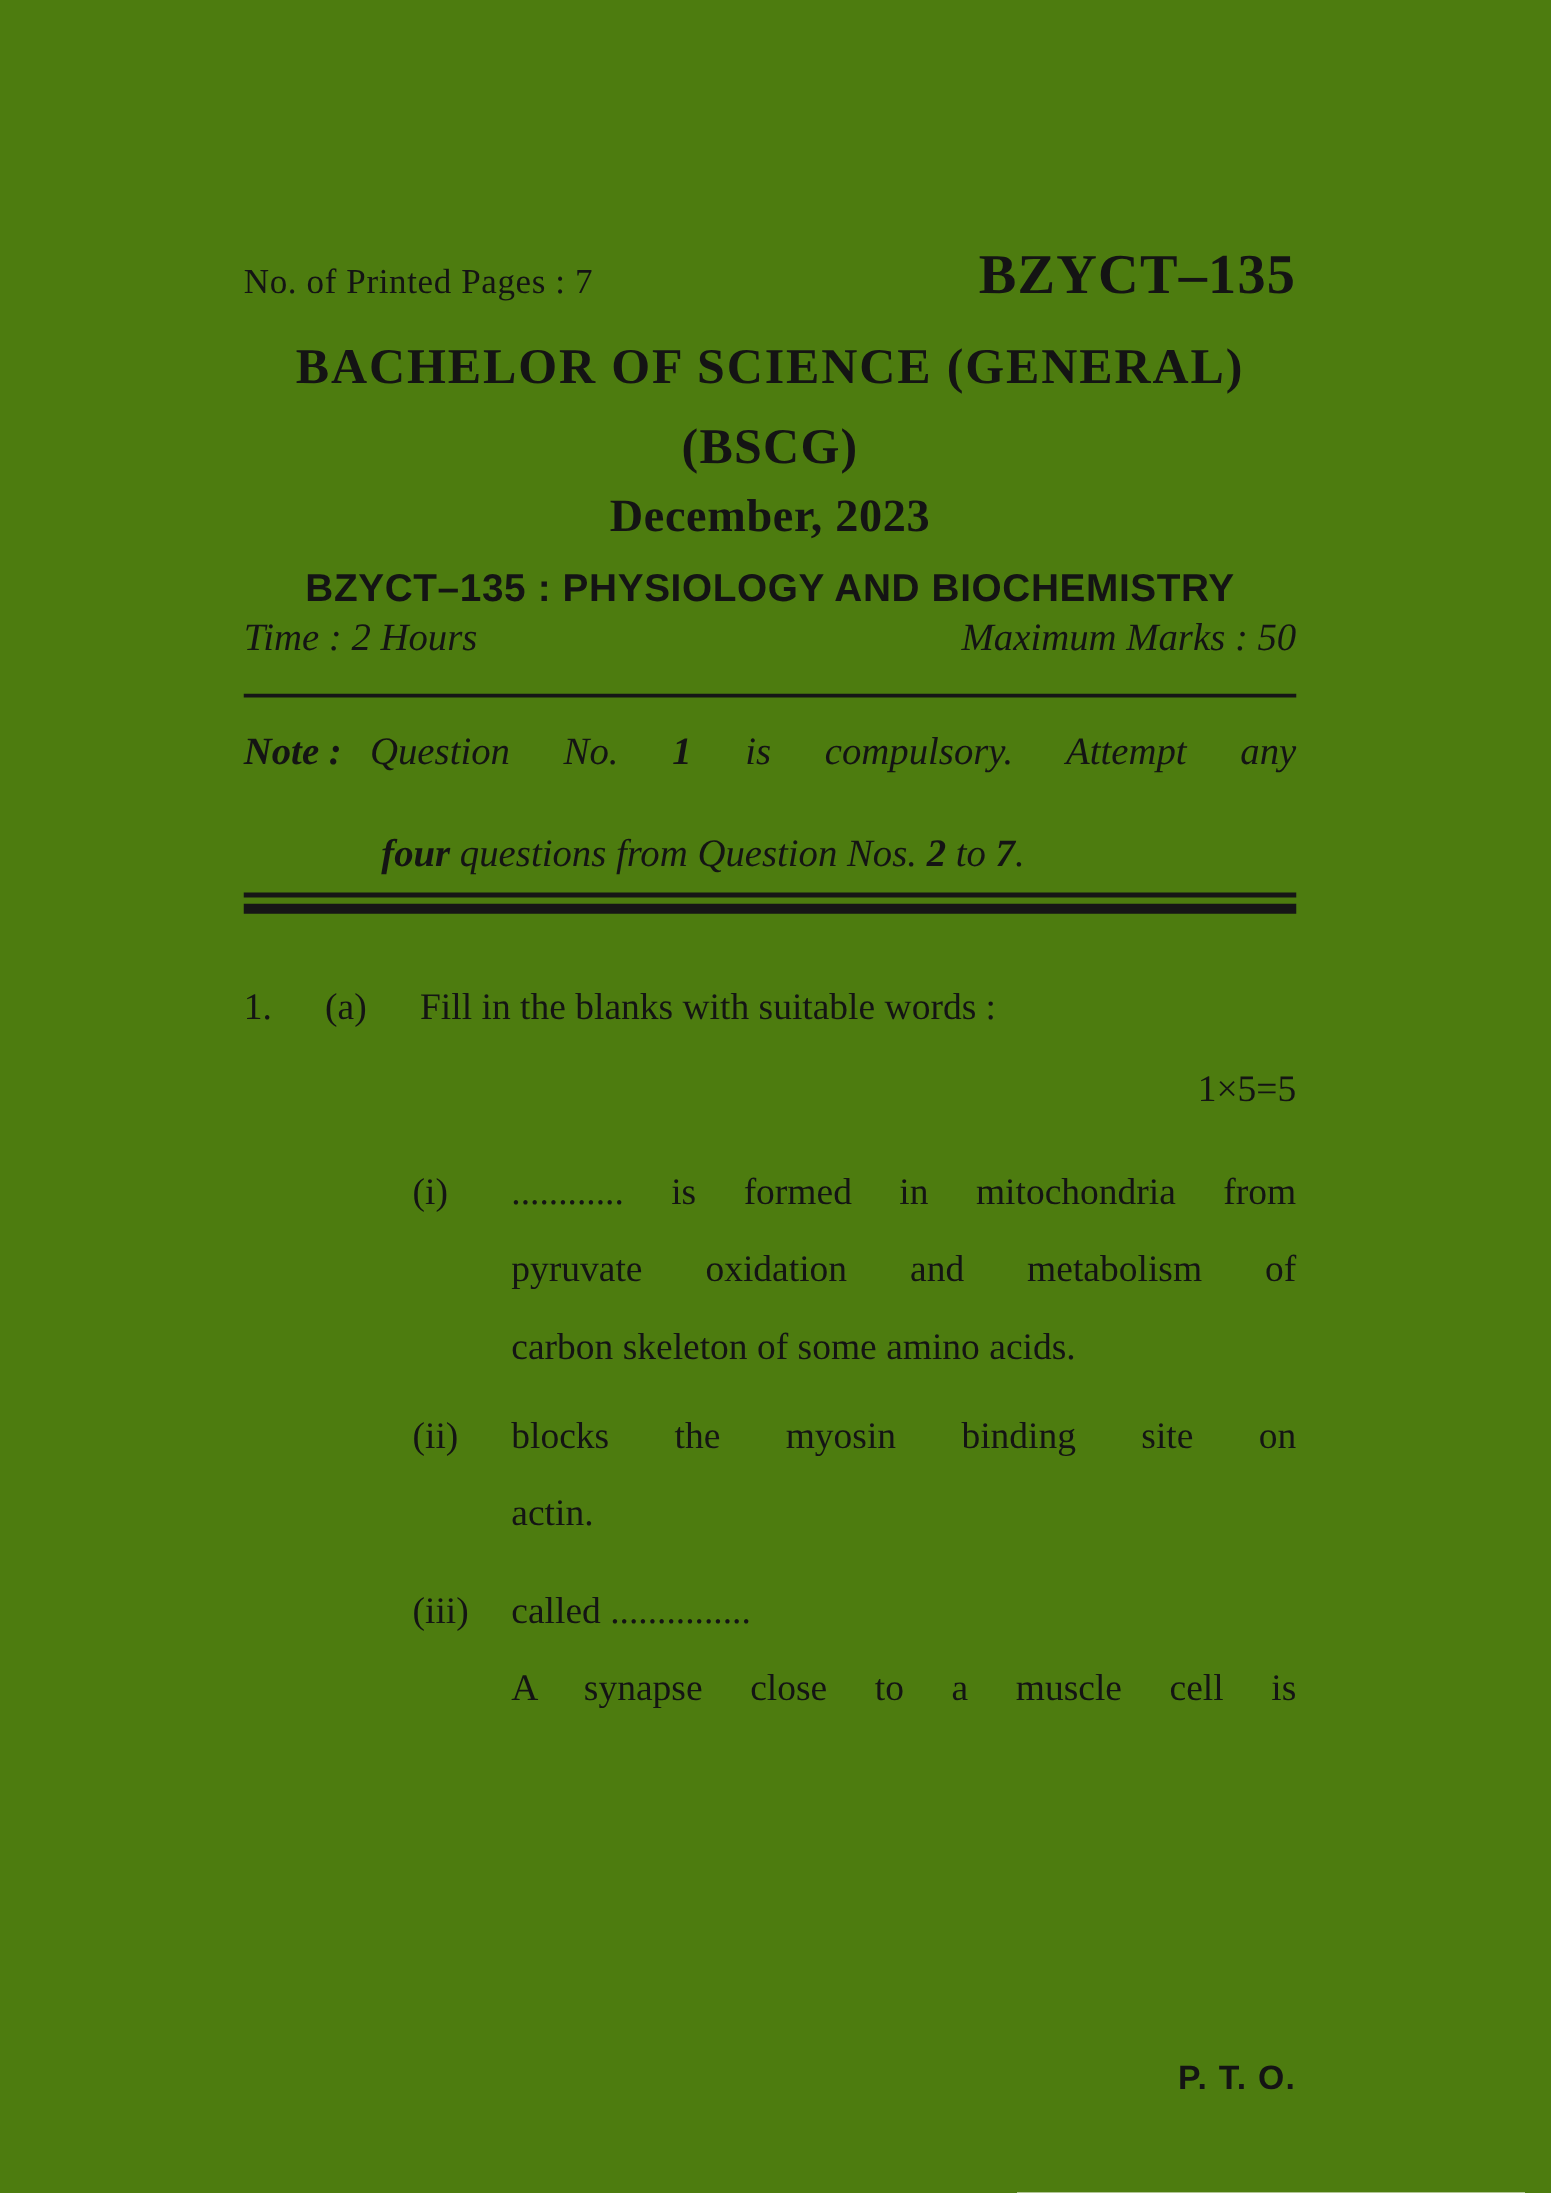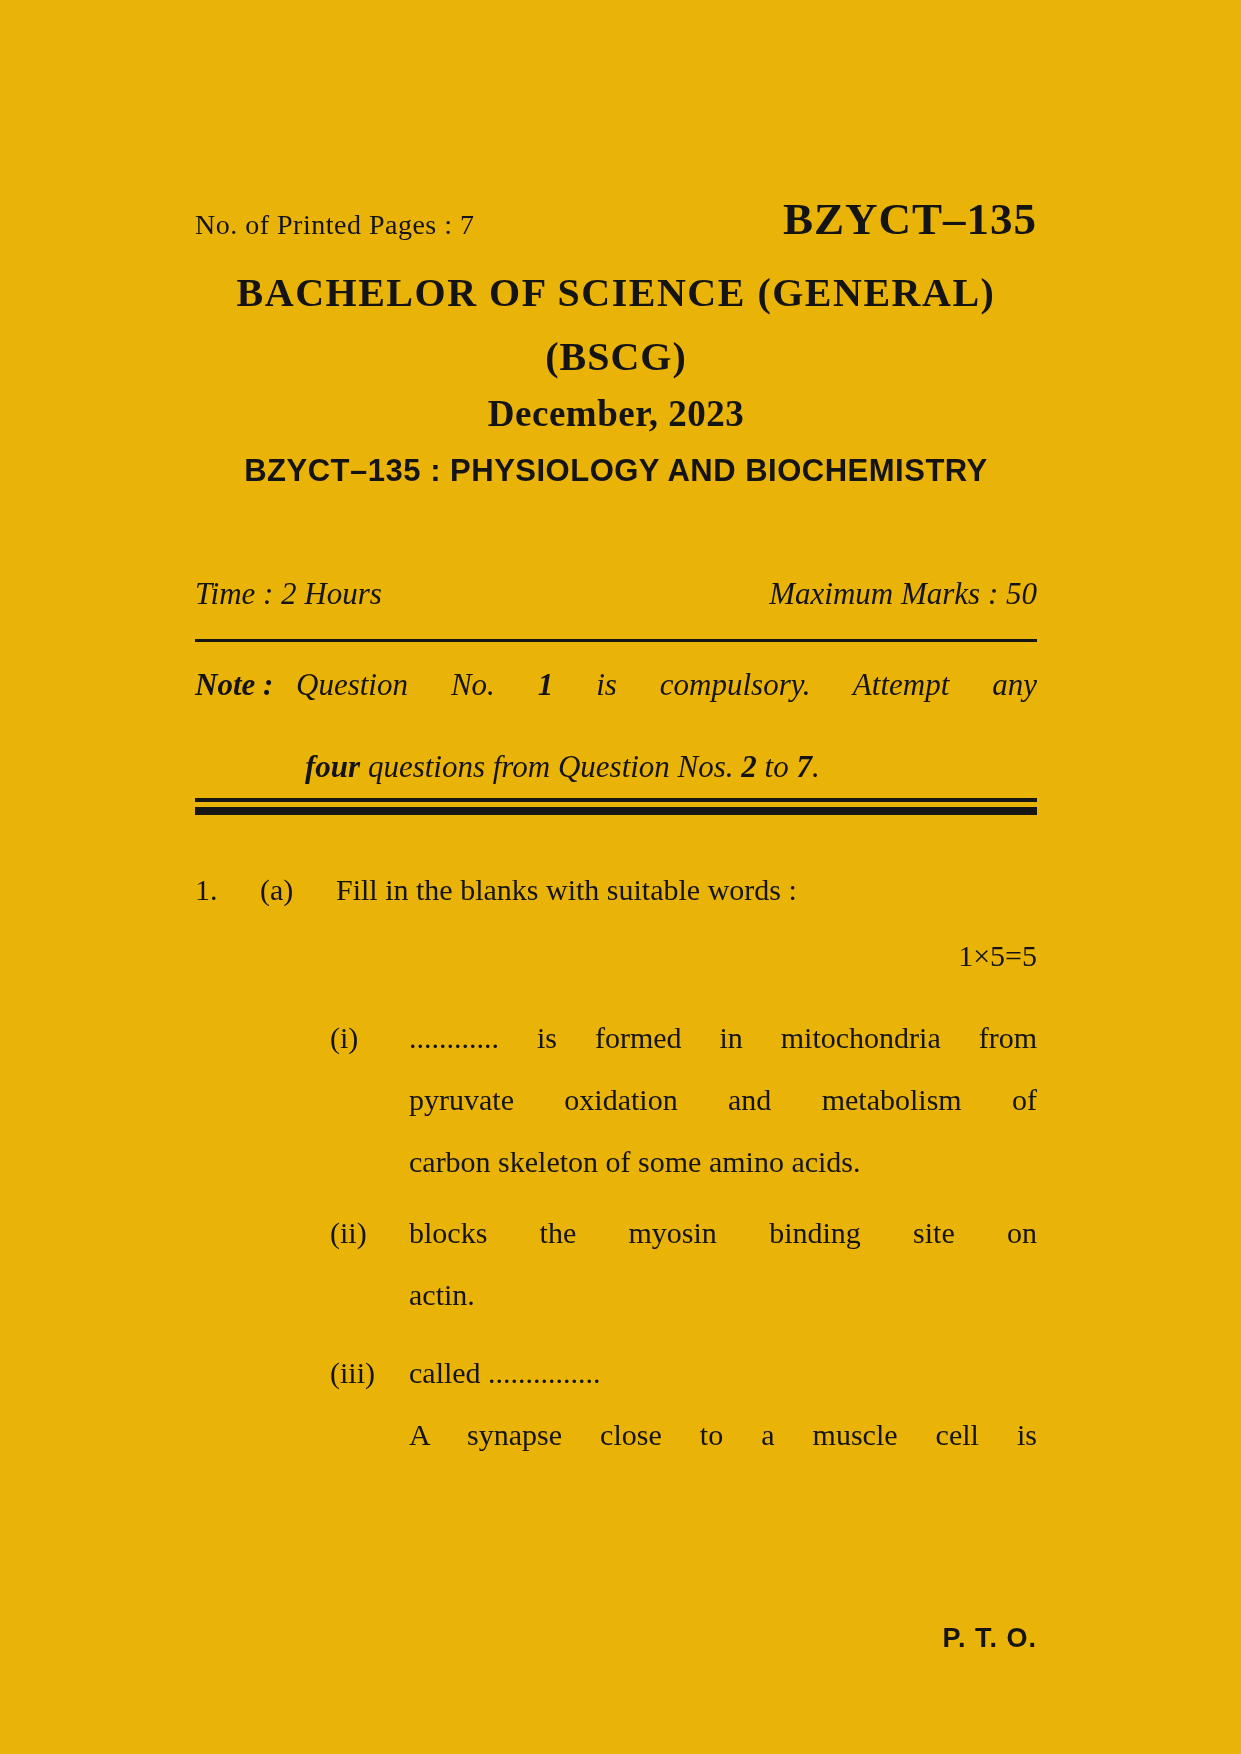--- a/index.html
+++ b/index.html
@@ -1,20 +1,20 @@
 <!DOCTYPE html>
 <html><head>
 <meta charset="utf-8">
 <style>
   html, body { margin: 0; padding: 0; background: #ffffff; }
   .page {
     position: relative;
     width: 1241px;
     height: 1754px;
-    background: #eab308;
+    background: #4d7c0f;
     color: #141414;
     font-family: "Liberation Serif", "DejaVu Serif", serif;
     box-sizing: border-box;
     padding: 193px 204px 0 195px;
     overflow: hidden;
   }
 
   
   .header-row { display: flex; justify-content: space-between; align-items: baseline; }
   .pages-note { font-size: 28px; letter-spacing: 0.5px; }
@@ -25,21 +25,21 @@
   .t-degree  { font-size: 40px; font-weight: bold; margin-top: 24px; line-height: 48px; letter-spacing: 1.5px; }
   .t-abbrev  { font-size: 40px; font-weight: bold; margin-top: 16px; line-height: 48px; letter-spacing: 1px; }
   .t-exam    { font-size: 40px; font-weight: bold; margin-top: 10px; line-height: 48px; letter-spacing: 0.5px; }
   .t-session { font-size: 37px; font-weight: bold; margin-top: 10px; line-height: 46px; letter-spacing: 0.5px; }
   .t-subject {
     font-family: "Liberation Sans", "DejaVu Sans", sans-serif;
     font-size: 31px; font-weight: bold; margin-top: 14px; line-height: 40px; letter-spacing: 0.5px;
   }
 
   
-  .meta-row { display: flex; justify-content: space-between; font-style: italic; font-size: 31px; line-height: 38px; margin-top: 84px; }
+  .meta-row { display: flex; justify-content: space-between; font-style: italic; font-size: 31px; line-height: 38px; }
 
   .rule-single { border: none; border-top: 3px solid #161616; margin: 26px 0 0 0; }
 
   
   .note-block { margin-top: 20px; font-style: italic; font-size: 31px; }
   .note-line1 { display: flex; line-height: 46px; }
   .note-label { flex: 0 0 101px; font-weight: bold; }
   .note-text1 { flex: 1; text-align: justify; text-align-last: justify; }
   .note-line2 { margin-top: 36px; padding-left: 110px; line-height: 46px; }
   .bold { font-weight: bold; }
@@ -57,21 +57,21 @@
   .item { display: flex; font-size: 30px; }
   .item-label { flex: 0 0 79px; margin-left: 135px; line-height: 62px; }
   .item-body { flex: 1; line-height: 62px; }
   .line { text-align: left; }
   .line.stretch { text-align: justify; text-align-last: justify; }
   .item-i   { margin-top: 32px; }
   .item-ii  { margin-top: 9px; }
   .item-iii { margin-top: 16px; }
 
   .footer-pto {
-    position: absolute; right: 204px; bottom: 100px;
+    position: absolute; right: 204px; bottom: 76px;
     font-family: "Liberation Sans", "DejaVu Sans", sans-serif;
     font-weight: bold; font-size: 27px; letter-spacing: 1px;
   }
 </style>
 </head>
 <body>
 
 <div class="page">
 
   <div class="header-row">

